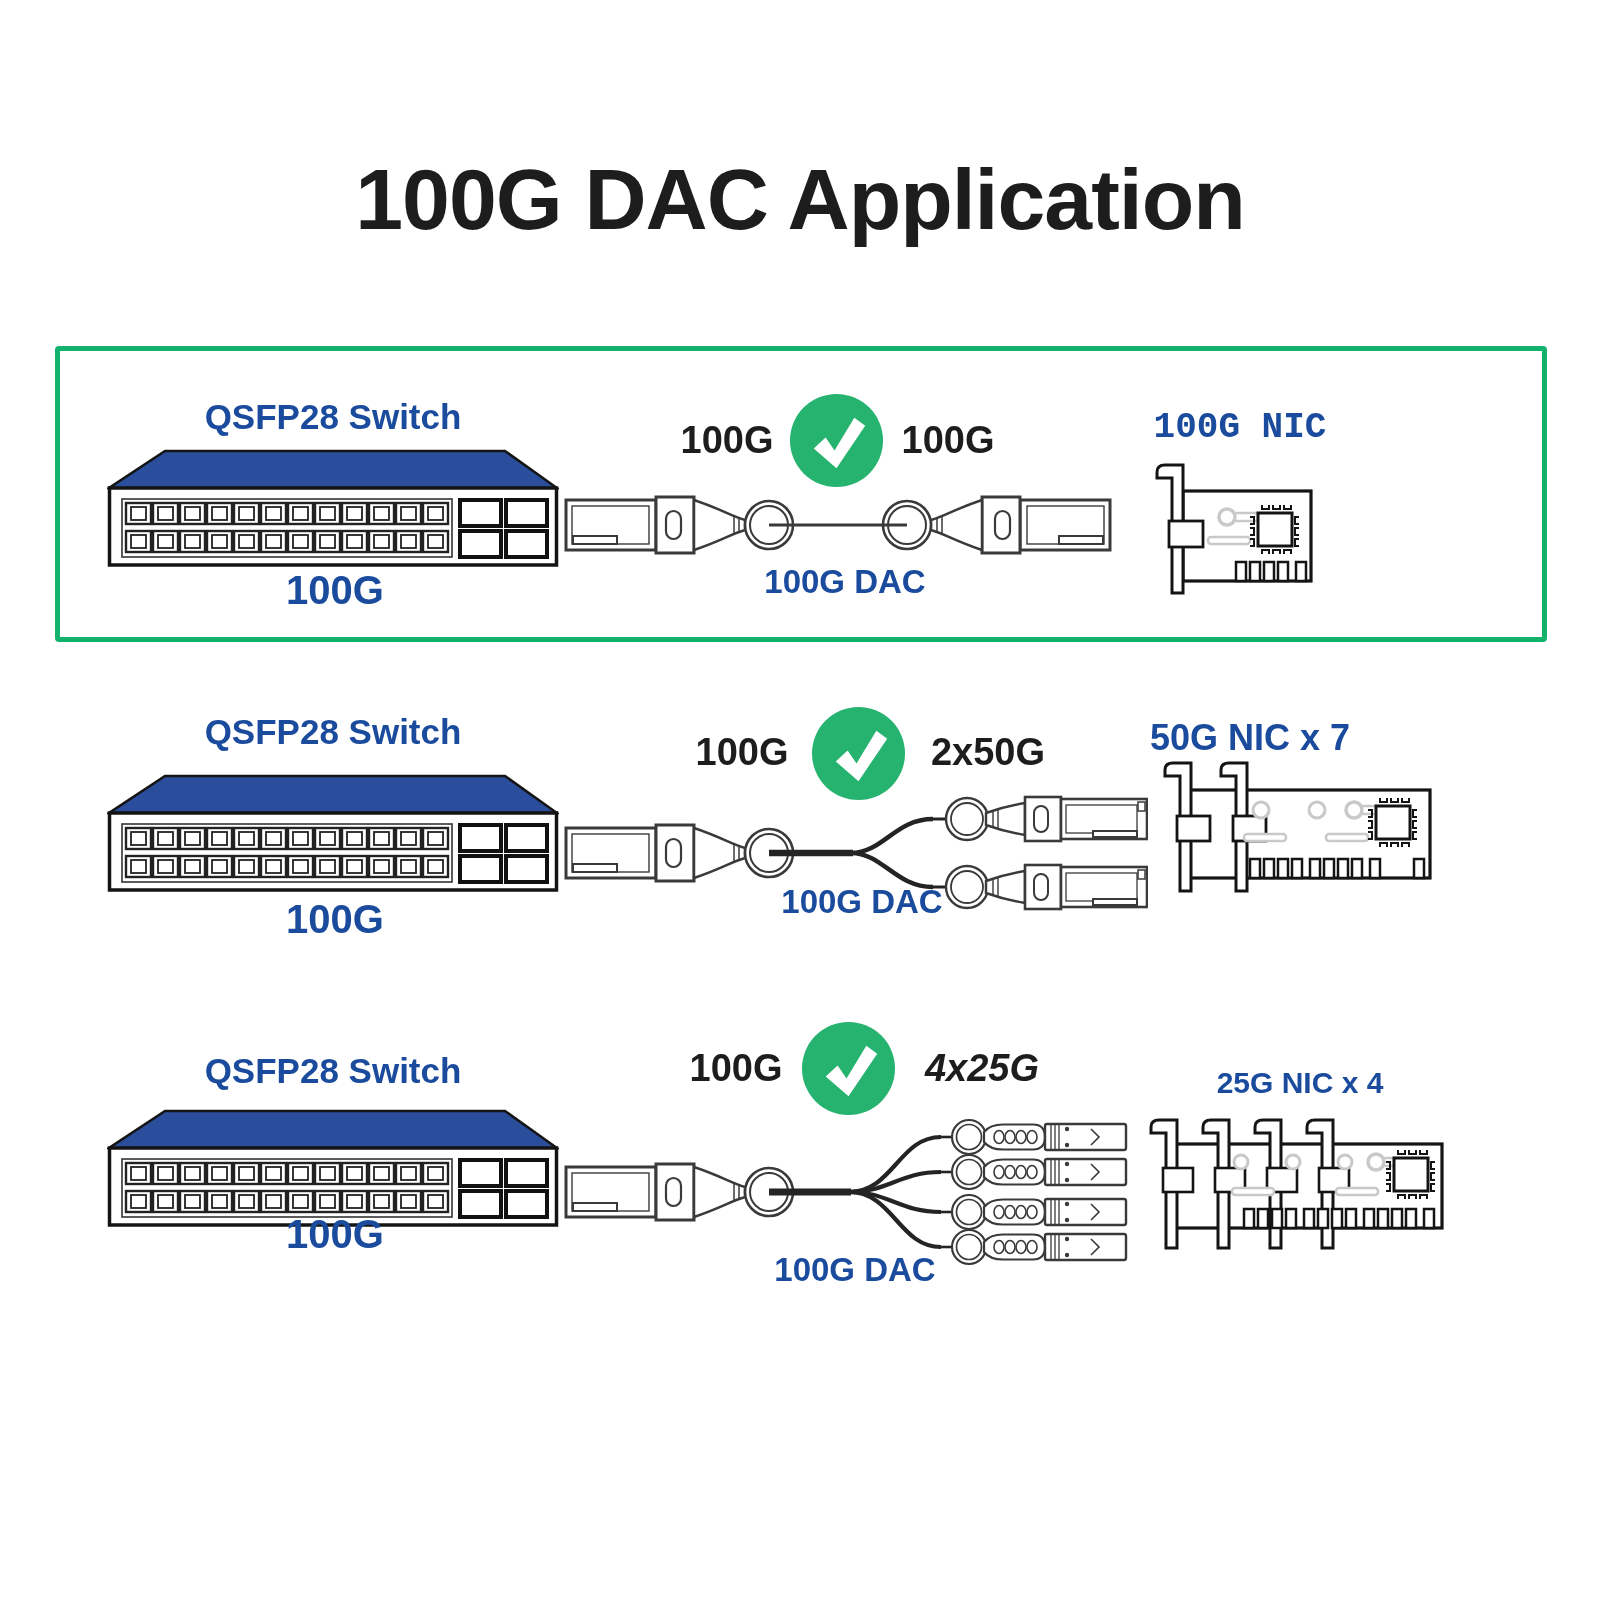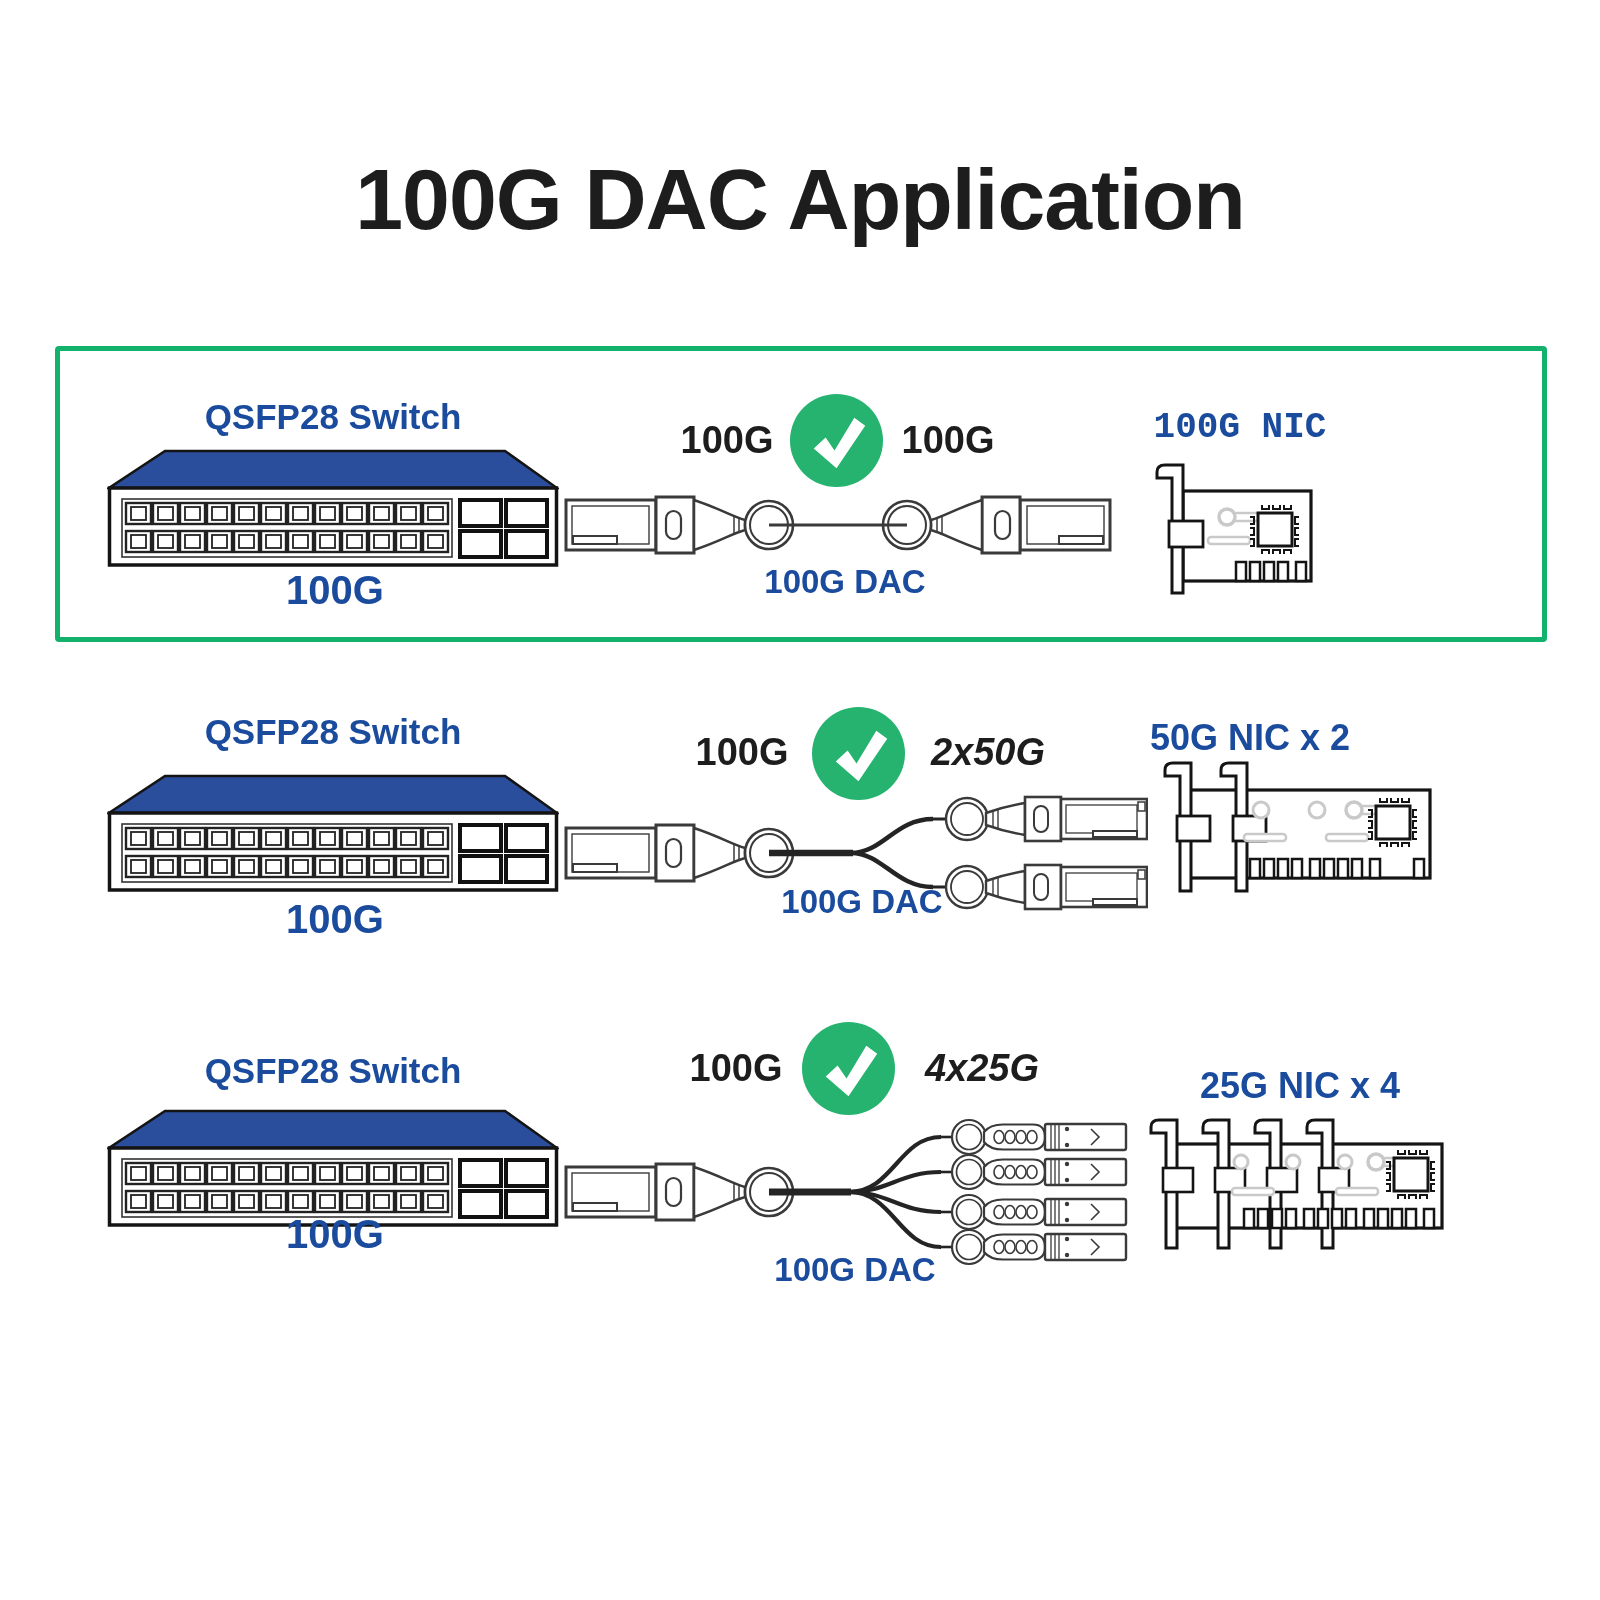--- a/index.html
+++ b/index.html
@@ -27,36 +27,36 @@
   .r1 .cab-lbl{left:845px;top:564px;font-size:33px;}
   .r1 .nic-lbl{left:1240px;top:408px;font-size:36px;font-family:Liberation Mono, monospace;}
   .r1 .nic-g{left:1150px;top:455px;width:165px;height:140px;}
 
   
   .r2 .sw-lbl{left:333px;top:713px;font-size:35px;}
   .r2 .sw-g{left:107px;top:772px;width:452px;height:120px;}
   .r2 .sw-speed{left:335px;top:897px;font-size:40px;}
   .r2 .mid-l{left:742px;top:732px;font-size:38px;}
   .r2 .badge{left:810px;top:705px;width:97px;height:97px;}
-  .r2 .mid-r{left:988px;top:732px;font-size:38px;font-style:italic;}
+  .r2 .mid-r{left:988px;top:732px;font-size:38px;}
   .r2 .cable{left:563px;top:773px;width:585px;height:160px;}
   .r2 .cab-lbl{left:862px;top:884px;font-size:33px;}
   .r2 .nic-lbl{left:1250px;top:718px;font-size:36px;}
   .r2 .nic-g{left:1158px;top:752px;width:280px;height:145px;}
 
   
   .r3 .sw-lbl{left:333px;top:1052px;font-size:35px;}
   .r3 .sw-g{left:107px;top:1107px;width:452px;height:120px;}
   .r3 .sw-speed{left:335px;top:1212px;font-size:40px;}
   .r3 .mid-l{left:736px;top:1048px;font-size:38px;}
   .r3 .badge{left:800px;top:1020px;width:97px;height:97px;}
   .r3 .mid-r{left:982px;top:1048px;font-size:38px;font-style:italic;}
   .r3 .cable{left:563px;top:1107px;width:585px;height:170px;}
   .r3 .cab-lbl{left:855px;top:1252px;font-size:33px;}
-  .r3 .nic-lbl{left:1300px;top:1066px;font-size:36px;}
+  .r3 .nic-lbl{left:1300px;top:1066px;font-size:30px;}
   .r3 .nic-g{left:1146px;top:1110px;width:302px;height:140px;}
 </style>
 </head>
 <body>
 
 <div class="canvas">
 
   <svg width="0" height="0" style="position:absolute" aria-hidden="true">
     <defs>
 
@@ -228,21 +228,21 @@
     <svg class="g cable" viewBox="0 0 585 160">
       <use href="#cabhalf" y="35"></use>
       <line x1="206" y1="80" x2="290" y2="80" stroke="#242424" stroke-width="6.5"></line>
       <path d="M288,80 C320,80 332,46 370,46" fill="none" stroke="#242424" stroke-width="4.5"></path>
       <path d="M288,80 C320,80 332,114 370,114" fill="none" stroke="#242424" stroke-width="4.5"></path>
       <use href="#branch50" x="370" y="46"></use>
       <use href="#branch50" x="370" y="114"></use>
     </svg>
     <div class="lbl blue cab-lbl">100G DAC</div>
 
-    <div class="lbl blue nic-lbl">50G NIC x 2</div>
+    <div class="lbl blue nic-lbl">50G NIC x 7</div>
     <svg class="g nic-g" viewBox="0 0 280 145">
       <rect x="30" y="38" width="242" height="88" fill="#fff" stroke="#141414" stroke-width="3.2"></rect>
       <use href="#bracket" x="3" y="5"></use>
       <use href="#bracket" x="59" y="5"></use>
       <rect x="19" y="64" width="33" height="25" fill="#fff" stroke="#141414" stroke-width="2.8"></rect>
       <rect x="75" y="64" width="33" height="25" fill="#fff" stroke="#141414" stroke-width="2.8"></rect>
       <circle cx="103" cy="58" r="8" fill="#fff" stroke="#c9c9c9" stroke-width="3"></circle>
       <circle cx="159" cy="58" r="8" fill="#fff" stroke="#c9c9c9" stroke-width="3"></circle>
       <use href="#gbar" x="86" y="82"></use>
       <use href="#screwG" x="196" y="58"></use>

